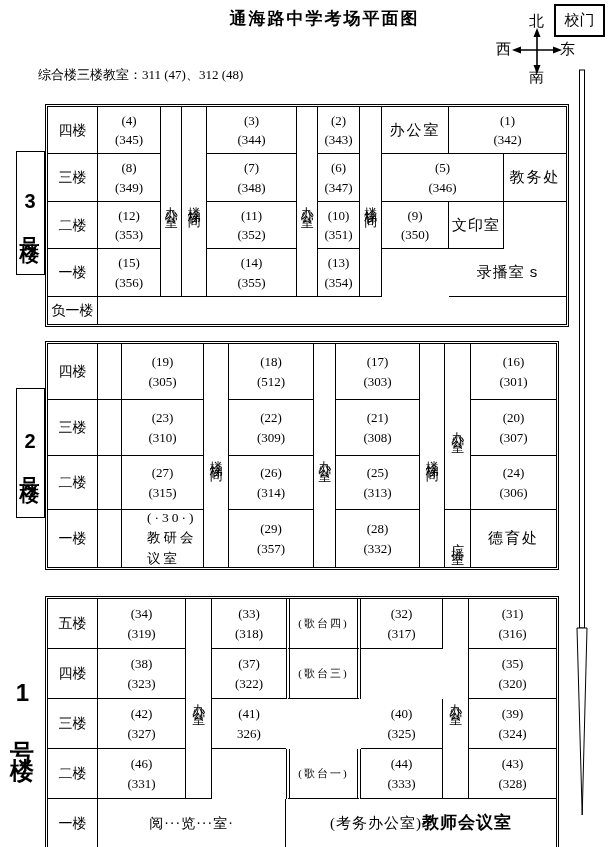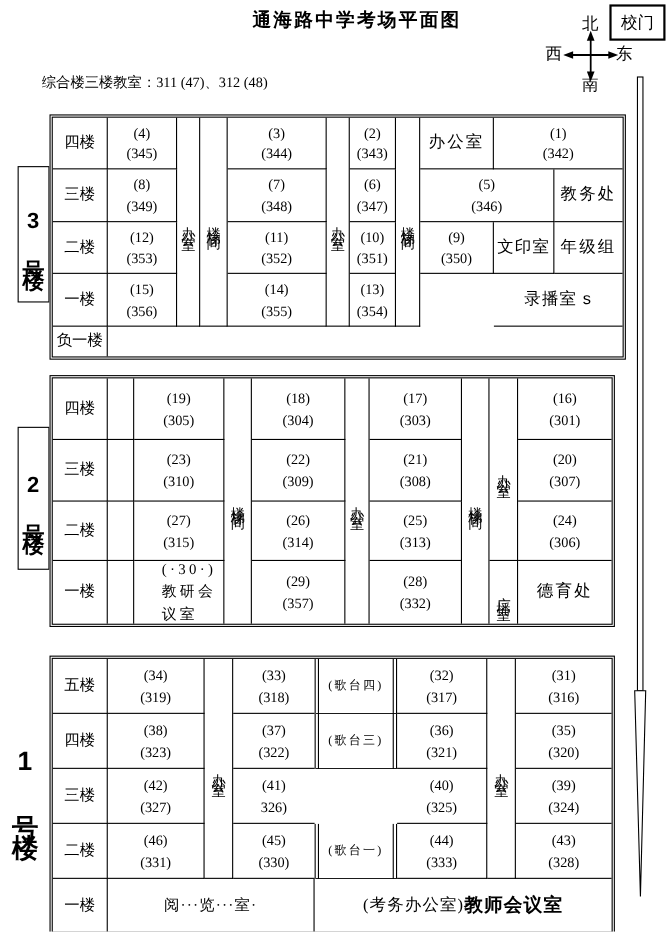--- a/index.html
+++ b/index.html
@@ -130,21 +130,20 @@
     <div class="cell floor" style="grid-area:3/1/4/2">二楼</div>
     <div class="cell" style="grid-area:3/2/4/3">(12)
 (353)</div>
     <div class="cell" style="grid-area:3/5/4/6">(11)
 (352)</div>
     <div class="cell" style="grid-area:3/7/4/8">(10)
 (351)</div>
     <div class="cell" style="grid-area:3/9/4/10">(9)
 (350)</div>
     <div class="cell boldlab" style="grid-area:3/10/4/11">文印室</div>
-    <div class="cell lab nbr" style="grid-area:3/11/4/12">年级组</div>
 
     <div class="cell floor" style="grid-area:4/1/5/2">一楼</div>
     <div class="cell" style="grid-area:4/2/5/3">(15)
 (356)</div>
     <div class="cell" style="grid-area:4/5/5/6">(14)
 (355)</div>
     <div class="cell" style="grid-area:4/7/5/8">(13)
 (354)</div>
     <div class="cell boldlab nbr" style="grid-area:4/10/5/12">录播室 s</div>
 
@@ -155,21 +154,21 @@
 
   <div class="bldg-label" id="b2-label">2号楼</div>
 
   <div class="tbl" id="b2-table">
     <div class="cell floor" style="grid-area:1/1/2/2">四楼</div>
     <div class="cell" style="grid-area:1/2/2/3"></div>
     <div class="cell" style="grid-area:1/3/2/4">(19)
 (305)</div>
     <div class="cell vtext nbb" style="grid-area:1/4/5/5">楼梯间</div>
     <div class="cell" style="grid-area:1/5/2/6">(18)
-(304)</div>
+(512)</div>
     <div class="cell vtext nbb" style="grid-area:1/6/5/7">办公室</div>
     <div class="cell" style="grid-area:1/7/2/8">(17)
 (303)</div>
     <div class="cell vtext nbb" style="grid-area:1/8/5/9">楼梯间</div>
     <div class="cell vtext" style="grid-area:1/9/4/10">办公室</div>
     <div class="cell nbr" style="grid-area:1/10/2/11">(16)
 (301)</div>
 
     <div class="cell floor" style="grid-area:2/1/3/2">三楼</div>
     <div class="cell" style="grid-area:2/2/3/3"></div>
@@ -220,40 +219,36 @@
     <div class="cell vtext" style="grid-area:1/7/5/8">办公室</div>
     <div class="cell nbr" style="grid-area:1/8/2/9">(31)
 (316)</div>
 
     <div class="cell floor" style="grid-area:2/1/3/2">四楼</div>
     <div class="cell" style="grid-area:2/2/3/3">(38)
 (323)</div>
     <div class="cell nbr" style="grid-area:2/4/3/5">(37)
 (322)</div>
     <div class="cell stage" style="grid-area:2/5/3/6">(歌台三)</div>
-    <div class="cell" style="grid-area:2/6/3/7">(36)
-(321)</div>
     <div class="cell nbr" style="grid-area:2/8/3/9">(35)
 (320)</div>
 
     <div class="cell floor" style="grid-area:3/1/4/2">三楼</div>
     <div class="cell" style="grid-area:3/2/4/3">(42)
 (327)</div>
     <div class="cell nbr" style="grid-area:3/4/4/5">(41)
 326)</div>
     <div class="cell" style="grid-area:3/6/4/7">(40)
 (325)</div>
     <div class="cell nbr" style="grid-area:3/8/4/9">(39)
 (324)</div>
 
     <div class="cell floor" style="grid-area:4/1/5/2">二楼</div>
     <div class="cell" style="grid-area:4/2/5/3">(46)
 (331)</div>
-    <div class="cell nbr" style="grid-area:4/4/5/5">(45)
-(330)</div>
     <div class="cell stage" style="grid-area:4/5/5/6">(歌台一)</div>
     <div class="cell" style="grid-area:4/6/5/7">(44)
 (333)</div>
     <div class="cell nbr" style="grid-area:4/8/5/9">(43)
 (328)</div>
 
     <div class="cell floor nbb" style="grid-area:5/1/6/2">一楼</div>
     <div class="cell yuelan nbb" style="grid-area:5/2/6/5">阅···览···室·</div>
     <div class="cell meeting nbb nbr" style="grid-area:5/5/6/9">
       <span>(考务办公室)</span>

